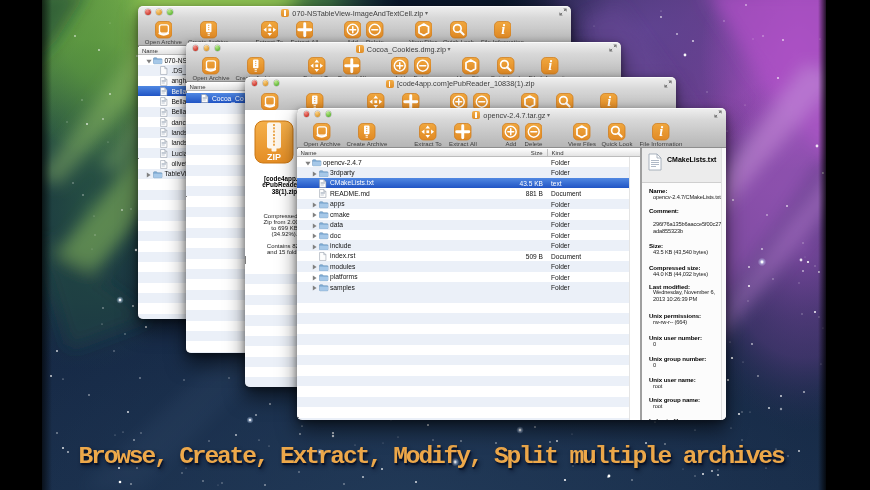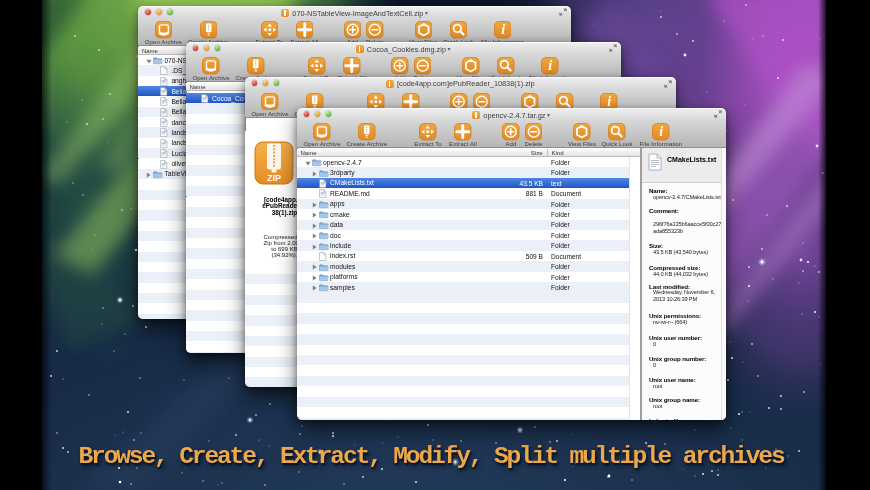--- a/index.html
+++ b/index.html
@@ -1052,21 +1052,21 @@
         <defs>
           <linearGradient id="og" x1="0" y1="0" x2="0" y2="1">
             <stop offset="0" stop-color="#f0a73e"></stop>
             <stop offset="1" stop-color="#e18a25"></stop>
           </linearGradient>
         </defs>
         <rect x="0.5" y="0.5" width="17" height="17" rx="4.4" fill="url(#og)" stroke="#cf7d1d" stroke-width="0.8"></rect>
         <text x="9.4" y="13.6" font-family="Liberation Serif" font-style="italic" font-weight="bold" font-size="14.5" fill="#fff" text-anchor="middle">i</text>
       </svg>
       <div style="position:absolute;left:324.5px;top:33.5px;width:80px;text-align:center;font-size:6px;color:#3b3b3b;letter-spacing:0.1px">File Information</div>
-      <div style="position:absolute;left:0;top:54px;width:84px;height:146px;background:#fff">
+      <div style="position:absolute;left:0;top:33px;width:84px;height:146px;background:#fff">
         <svg style="position:absolute;left:9px;top:10px" width="40" height="44" viewBox="0 0 40 44">
           <defs>
             <linearGradient id="zg" x1="0" y1="0" x2="0" y2="1">
               <stop offset="0" stop-color="#f5b04a"></stop>
               <stop offset="1" stop-color="#e48d24"></stop>
             </linearGradient>
           </defs>
           <rect x="1" y="1" width="38" height="42" rx="8" fill="url(#zg)" stroke="#c97714" stroke-width="1"></rect>
           <rect x="13" y="2.5" width="14" height="26" rx="2" fill="#fdf6ec"></rect>
           <path d="M20 4 V27" stroke="#e8982d" stroke-width="1.6" stroke-dasharray="2 1.3"></path>

